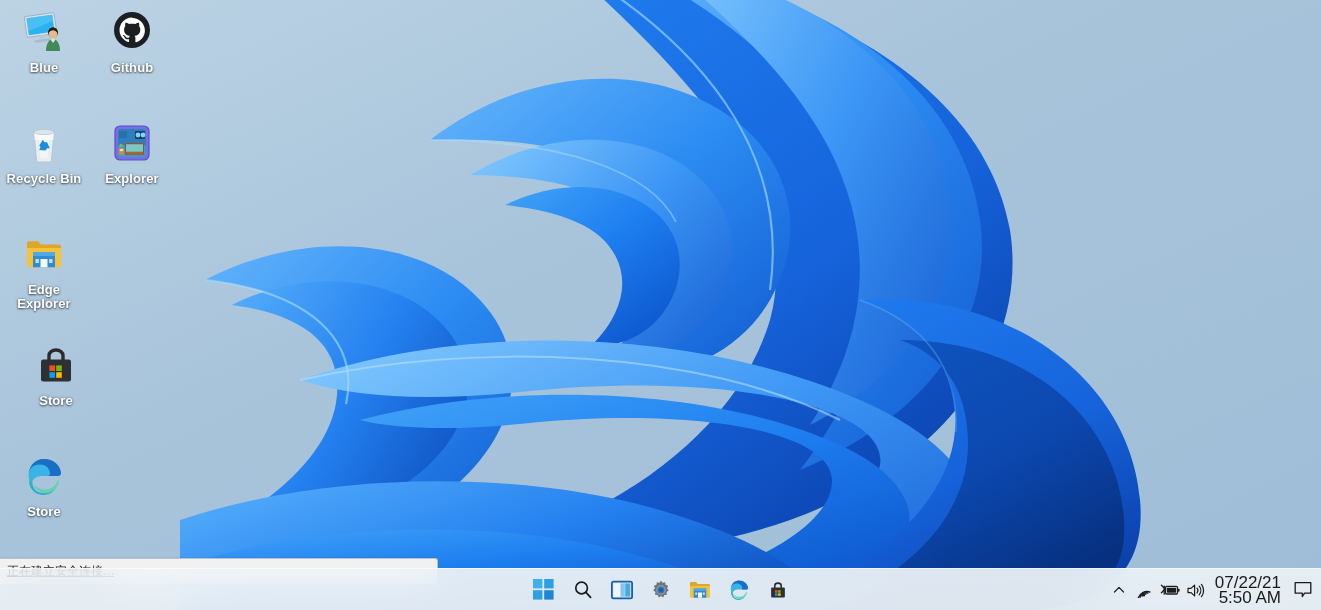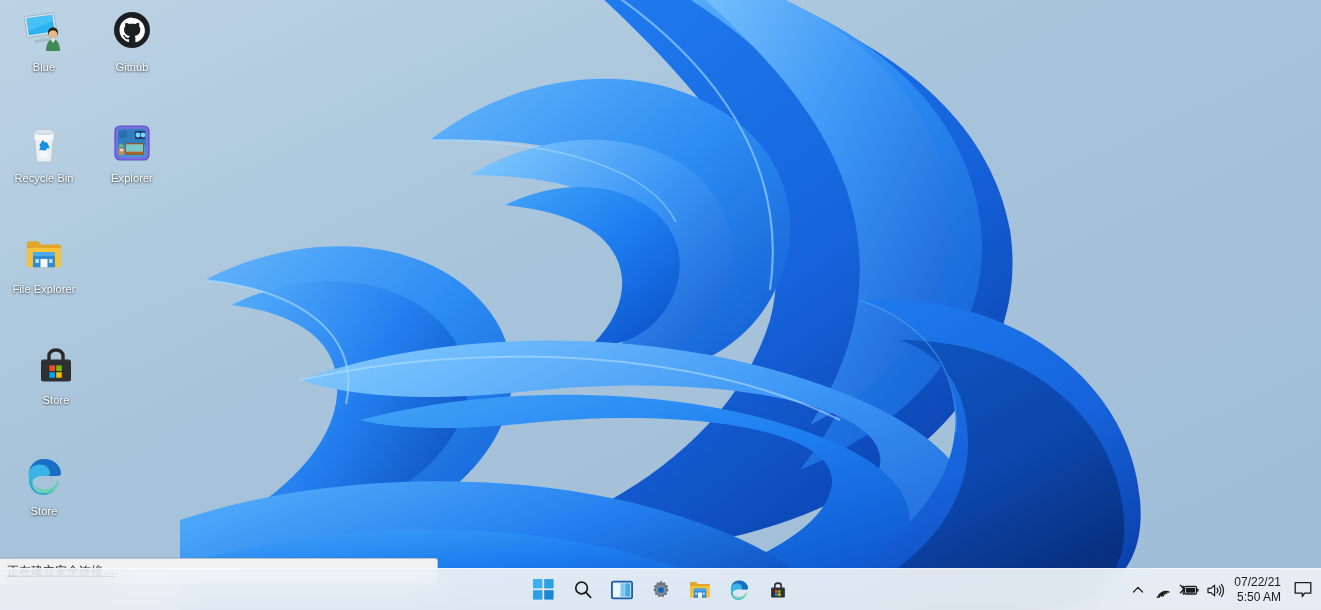--- a/index.html
+++ b/index.html
@@ -41,26 +41,27 @@
     cursor: default;
     user-select: none;
   }
   .icon-art {
     width: 48px; height: 48px;
     margin: 0 auto 5px auto;
     position: relative;
   }
   .icon-art svg { display: block; width: 48px; height: 48px; }
   .icon-label {
-    font-size: 11px;
+    font-size: 13px;
     line-height: 13.5px;
     color: #ffffff;
     text-shadow: 0 1px 2px rgba(0,0,0,0.55), 0 0 3px rgba(0,0,0,0.4);
     word-wrap: break-word;
     letter-spacing: 0.1px;
+    font-weight: bold;
   }
 
   
   #taskbar {
     position: absolute;
     left: 0; bottom: 0;
     width: 1321px;
     height: 42px;
     background: rgba(243,246,250,0.72);
     backdrop-filter: blur(18px);
@@ -102,21 +103,21 @@
     cursor: default;
   }
   .tray-ico svg { display: block; }
   #clock {
     display: flex;
     flex-direction: column;
     justify-content: center;
     align-items: flex-end;
     height: 42px;
     padding: 0 8px 0 6px;
-    font-size: 12px;
+    font-size: 17px;
     line-height: 15px;
     color: #1a1a1a;
     cursor: default;
     white-space: nowrap;
   }
   #notif-btn {
     width: 28px; height: 42px;
     display: flex; align-items: center; justify-content: center;
     cursor: default;
   }
@@ -311,21 +312,21 @@
         <svg viewBox="0 0 48 48">
           <path d="M7 13 C7 12 7.8 11.2 8.8 11.2 L18 11.2 L21 14.6 L39.2 14.6 C40.2 14.6 41 15.4 41 16.4 L41 19 L7 19 Z" fill="#dfa62a"></path>
           <path d="M7 18 L41 18 L41 35.5 C41 36.5 40.2 37.3 39.2 37.3 L8.8 37.3 C7.8 37.3 7 36.5 7 35.5 Z" fill="#f5c23c"></path>
           <rect x="13" y="22" width="22" height="15.3" fill="#2e8bd4"></rect>
           <rect x="13" y="22" width="22" height="4" fill="#4fa8e8"></rect>
           <rect x="20.5" y="29" width="7" height="8.3" fill="#f5f8fb"></rect>
           <rect x="15.5" y="29" width="3.4" height="4" fill="#bfe0f5"></rect>
           <rect x="29.1" y="29" width="3.4" height="4" fill="#bfe0f5"></rect>
         </svg>
       </div>
-      <div class="icon-label">File Explorer</div>
+      <div class="icon-label">Edge Explorer</div>
     </div>
 
     <div class="icon-cell" style="left:0px; top:333px;margin-left:12px;">
       <div class="icon-art">
         <svg viewBox="0 0 48 48">
           <path d="M17 20 L17 14.5 C17 11.4 20.1 9 24 9 C27.9 9 31 11.4 31 14.5 L31 20" fill="none" stroke="#2b2b2b" stroke-width="3.4" stroke-linecap="round"></path>
           <rect x="9" y="18.5" width="30" height="22" rx="2.2" fill="#2f3033"></rect>
           <rect x="17.4" y="24.4" width="5.6" height="5.6" fill="#f25022"></rect>
           <rect x="24.2" y="24.4" width="5.6" height="5.6" fill="#7fba00"></rect>
           <rect x="17.4" y="31.2" width="5.6" height="5.6" fill="#00a4ef"></rect>

